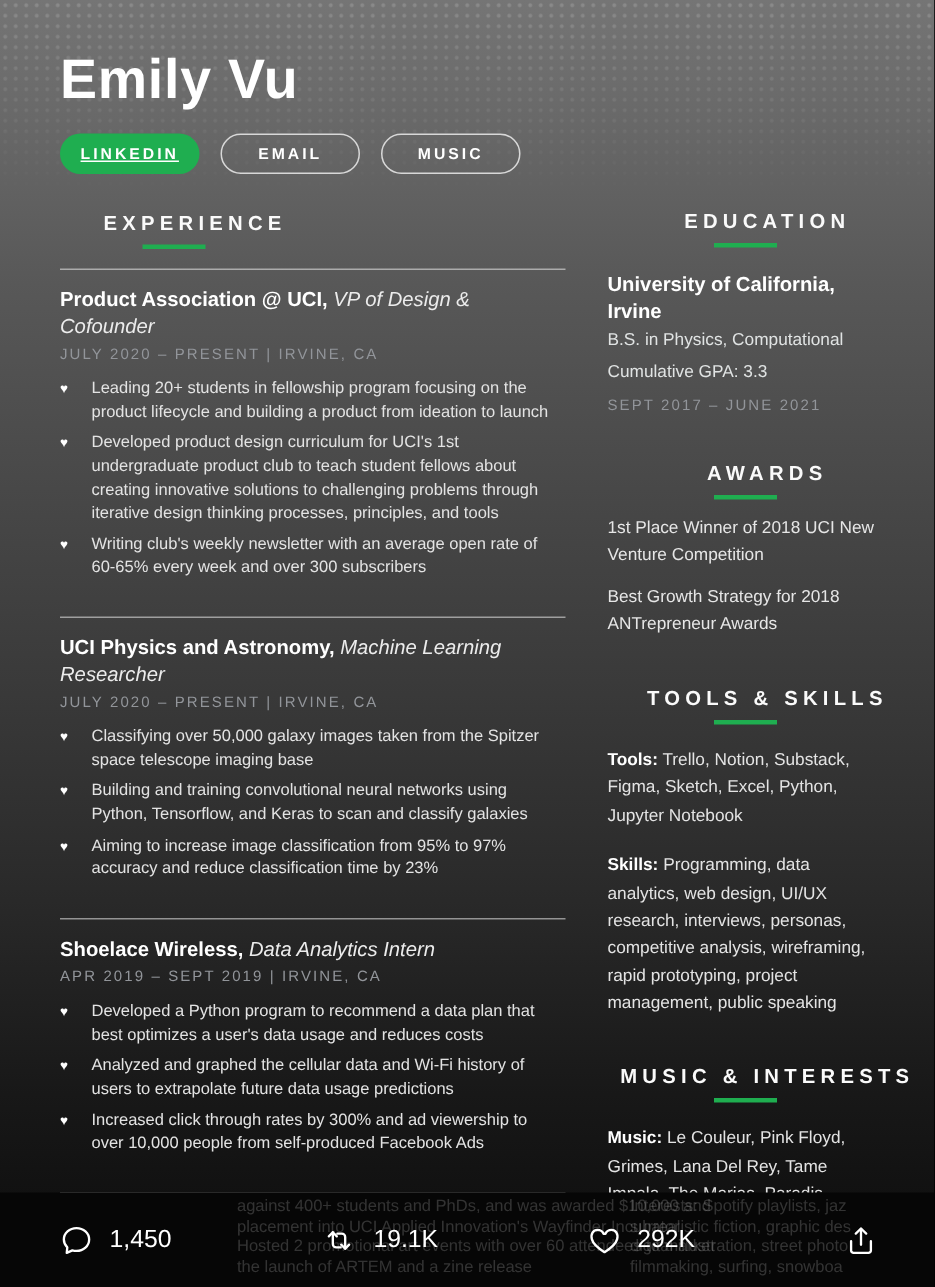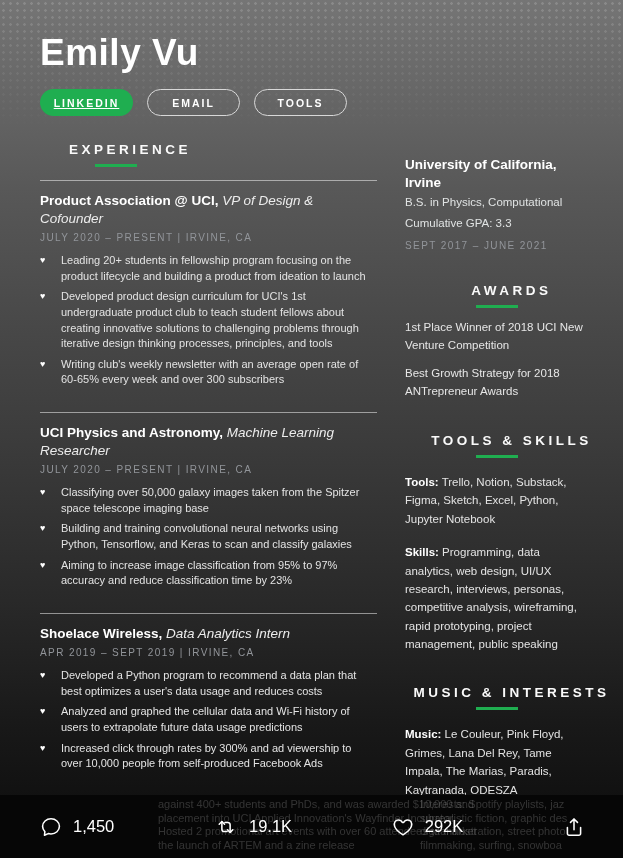--- a/index.html
+++ b/index.html
@@ -65,21 +65,21 @@
     <h1 class="name">Emily Vu</h1>
 
     <div class="btn-row">
       <div class="btn filled">
           <span class="lbl">LINKEDIN</span>
         </div>
       <div class="btn outline">
           <span class="lbl">EMAIL</span>
         </div>
       <div class="btn outline">
-          <span class="lbl">TOOLS</span>
+          <span class="lbl">MUSIC</span>
         </div>
     </div>
 
     <div class="columns">
 
       <div class="col-left">
         <div class="sec-head-wrap">
           <div class="sec-head">EXPERIENCE</div>
           <div class="green-underline"></div>
         </div>
@@ -161,20 +161,24 @@
                 <span class="heart"></span>
                 <span class="btxt">Built an online social e-commerce platform for students to buy, sell, share, and discover artwork from local small artists</span>
               </li>
 
           </ul>
         </div>
       </div>
 
       <div class="col-right">
         <div class="rsec">
+          <div class="rhead-wrap">
+            <div class="sec-head">EDUCATION</div>
+            <div class="green-underline"></div>
+          </div>
           <div class="edu-school">University of California, Irvine</div>
           <div class="edu-line">B.S. in Physics, Computational</div>
           <div class="edu-line">Cumulative GPA: 3.3</div>
           <div class="edu-dates">SEPT 2017 – JUNE 2021</div>
         </div>
 
         <div class="rsec">
           <div class="rhead-wrap">
             <div class="sec-head">AWARDS</div>
             <div class="green-underline"></div>

